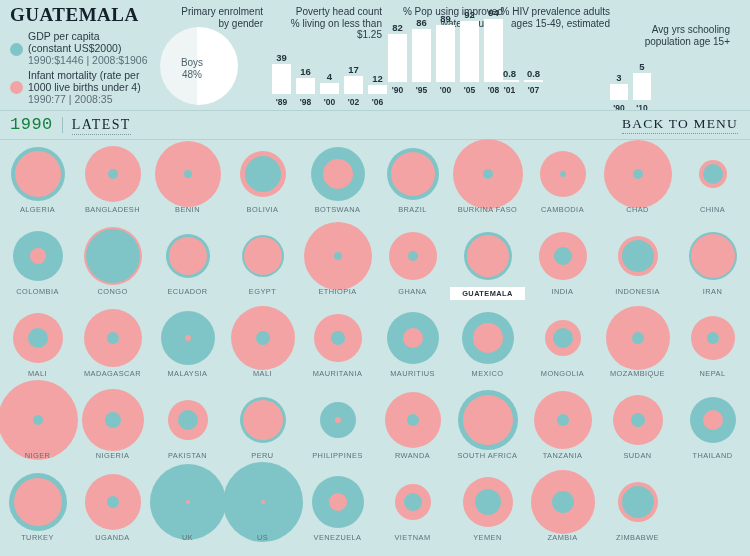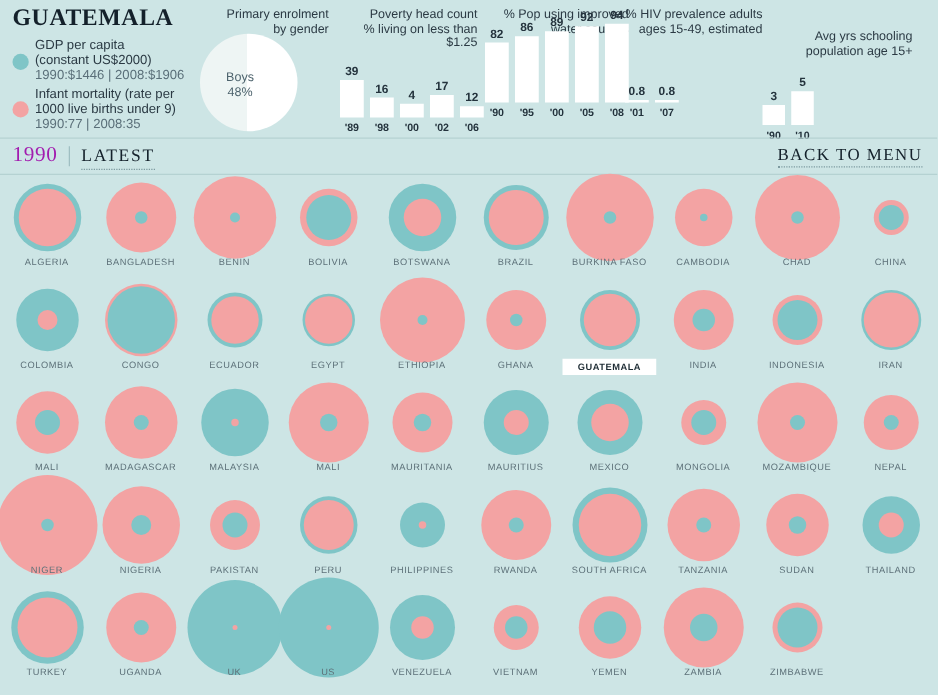--- a/index.html
+++ b/index.html
@@ -54,21 +54,21 @@
   .bar-year { font-size: 8.5px; font-weight: bold; color: #24333d; margin-top: 3px; }
 
   
   .nav {
     position: absolute; left: 0; top: 110px; width: 750px; height: 30px;
     border-top: 1px solid #b5d2d2; border-bottom: 1px solid #b5d2d2;
     display: flex; align-items: center;
   }
   .nav-left { display: flex; align-items: baseline; margin-left: 10px; }
   .nav-year {
-    font-family: Liberation Serif, serif; font-size: 17px; color: #a21caf; letter-spacing: .5px;
+    font-family: Liberation Mono, monospace; font-size: 17px; color: #15803d; letter-spacing: .5px;
   }
   .nav-sep { width: 1px; height: 16px; background: #9fbfc2; margin: 0 9px; align-self: center; }
   .nav-latest {
     font-family: "Liberation Serif", serif; font-size: 14px; color: #14212b;
     letter-spacing: 1.4px; border-bottom: 1px dotted #7d9aa0; padding-bottom: 1px;
   }
   .nav-back {
     position: absolute; right: 12px;
     font-family: "Liberation Serif", serif; font-size: 13.5px; color: #14212b;
     letter-spacing: 1.2px; border-bottom: 1px dotted #7d9aa0; padding-bottom: 1px;
@@ -105,21 +105,21 @@
           <span class="legend-text">
             <span>GDP per capita</span><br>
             <span>(constant US$2000)</span><br>
             <span class="legend-sub">1990:$1446 |  2008:$1906</span>
           </span>
         </div>
         <div class="legend-row">
           <span class="legend-dot pink"></span>
           <span class="legend-text">
             <span>Infant mortality (rate per</span><br>
-            <span>1000 live births under 9)</span><br>
+            <span>1000 live births under 4)</span><br>
             <span class="legend-sub">1990:77 |  2008:35</span>
           </span>
         </div>
       </div>
     </div>
 
     <div class="panel" style="left:158px; top:6px; width:105px;">
       <div class="panel-title">
         <span>Primary enrolment</span><br>
         <span>by gender</span>

